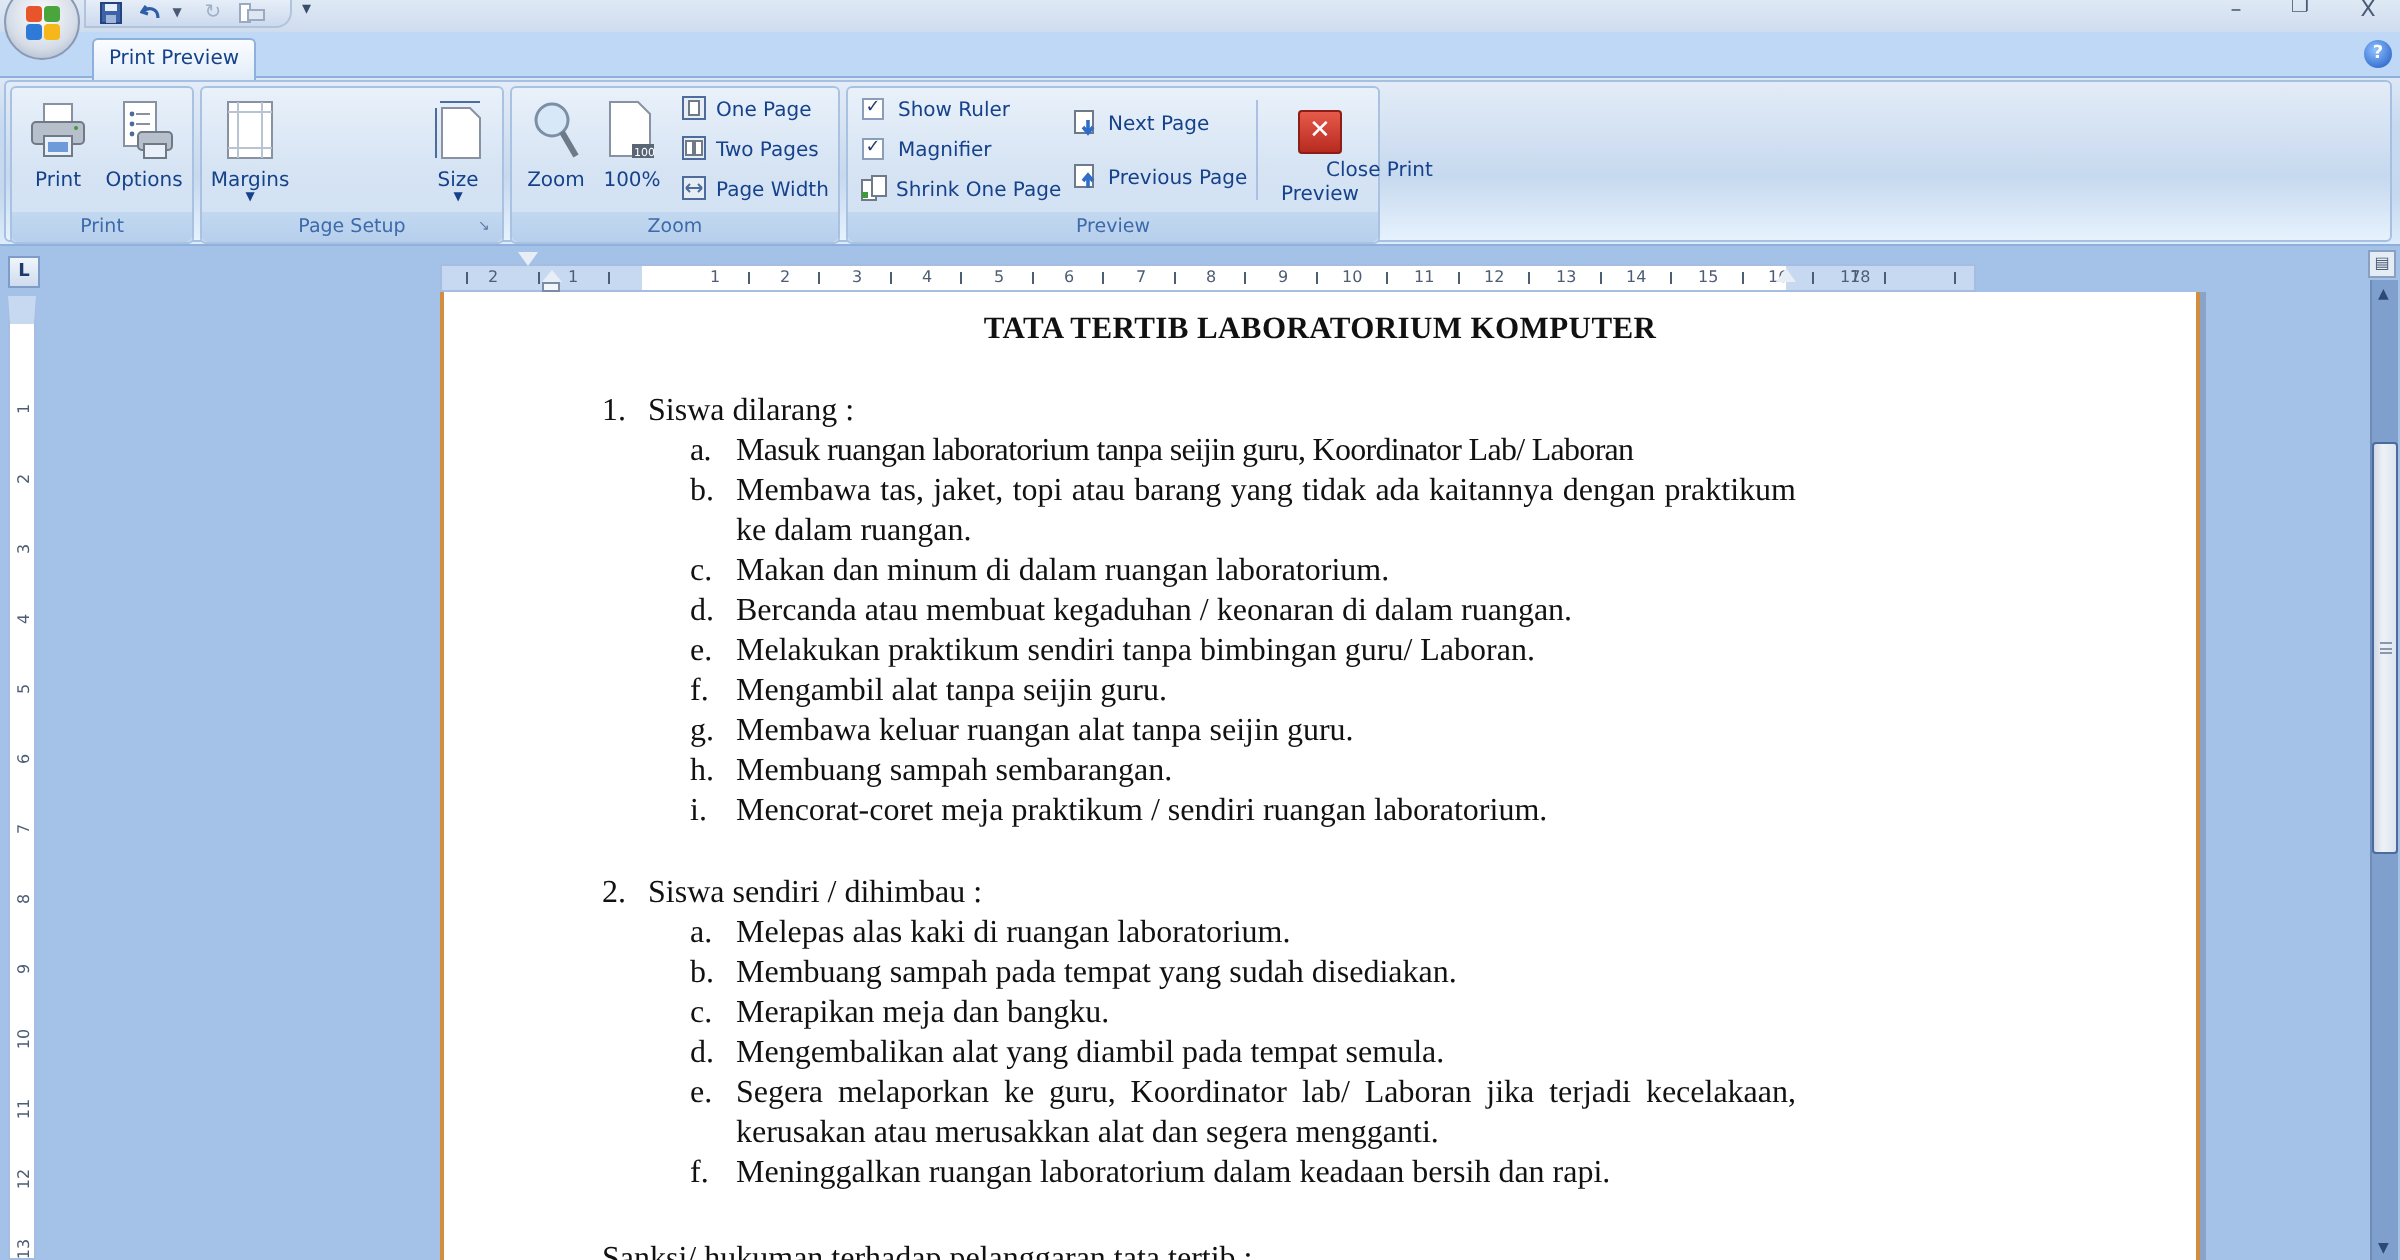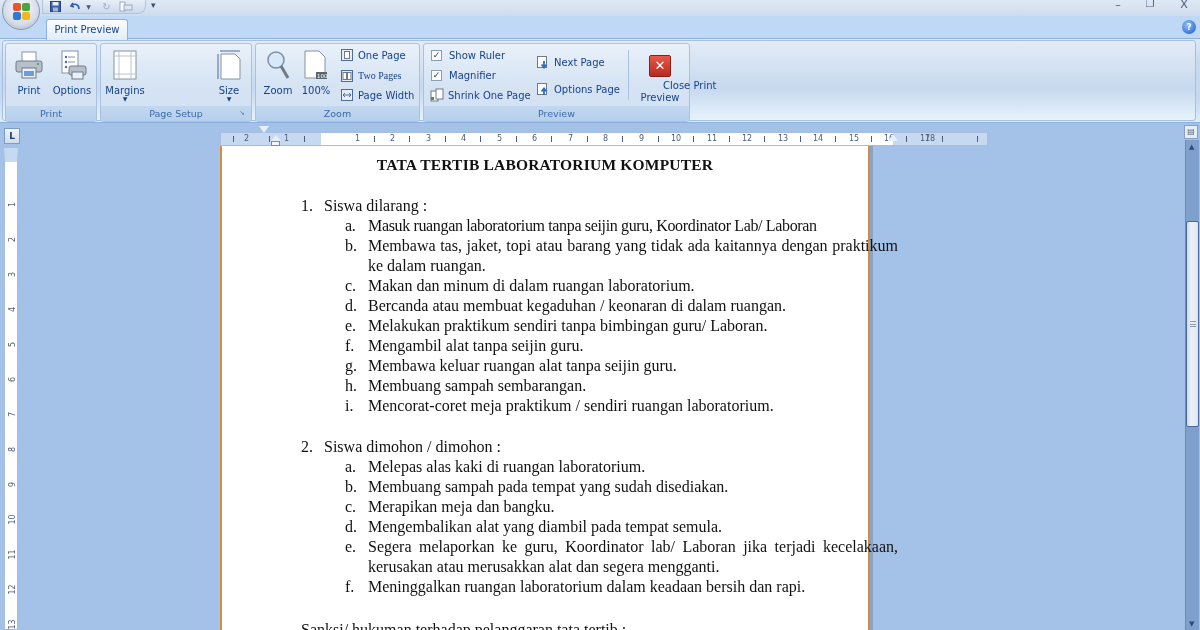--- a/index.html
+++ b/index.html
@@ -50,21 +50,21 @@
   .vruler { position: absolute; left: 4px; top: 148px; width: 14px; height: 482px; background: #fff; border: 1px solid #a4bde0; border-top: 14px solid #c7d9f0; }
   .vruler-num { position: absolute; left: 1px; width: 12px; font-size: 8px; color: #4d5d73; text-align: center; transform: rotate(-90deg); }
 
   
   .vscroll { position: absolute; left: 1185px; top: 140px; width: 14px; height: 490px; background: #7f9fcc; border-left: 1px solid #6e8cba; }
   .scroll-up { position: absolute; left: 3px; top: 3px; font-size: 7px; color: #2d4a74; }
   .scroll-thumb { position: absolute; left: 0; top: 81px; width: 13px; height: 206px; background: linear-gradient(90deg, #cfd9e6, #eef2f7 40%, #dde5ef); border: 1px solid #4b6aa0; border-radius: 2px; }
   .thumb-grip { position: absolute; left: 3px; top: 99px; width: 6px; height: 6px; border-top: 1px solid #8a98ad; border-bottom: 1px solid #8a98ad; }
   .thumb-grip::after { content: ""; position: absolute; left: 0; top: 2px; width: 6px; height: 1px; background: #8a98ad; }
   .scroll-down { position: absolute; left: 3px; bottom: 2px; font-size: 7px; color: #2d4a74; }
-  .page { position: absolute; left: 220px; top: 146px; width: 650px; height: 484px; background: #fff; border-left: 2px solid #d28d3f; border-right: 2px solid #d28d3f; box-shadow: 3px 0 0 #8aa3c8; }
+  .page { position: absolute; left: 220px; top: 146px; width: 880px; height: 484px; background: #fff; border-left: 2px solid #d28d3f; border-right: 2px solid #d28d3f; box-shadow: 3px 0 0 #8aa3c8; }
   .doc { position: absolute; left: 0; top: 0; width: 100%; font-family: "Liberation Serif", serif; color: #111; font-size: 16px; }
   .doc-title { position: absolute; left: 0; right: 0; top: 10px; text-align: center; font-weight: bold; font-size: 15.5px; letter-spacing: 0.2px; }
   .sec { position: absolute; left: 79px; font-size: 16px; line-height: 20px; white-space: nowrap; }
   .sec .num { display: inline-block; width: 23px; }
   .item { position: absolute; left: 123px; width: 553px; font-size: 16px; line-height: 20px; }
   .item .lt { position: absolute; left: 0; top: 0; width: 22px; }
   .item .tx { display: block; margin-left: 23px; }
   .justify .tx { text-align: justify; text-align-last: left; }
   .footnote { position: absolute; left: 79px; top: 474px; font-size: 16px; line-height: 20px; white-space: nowrap; }
 </style>
@@ -185,21 +185,21 @@
           <text x="15" y="29" font-size="5.5" fill="#fff" font-family="DejaVu Sans, sans-serif">100</text>
         </svg>
         <span class="lbl">100%</span>
       </div>
       <div class="smallbtn" style="left:84px;top:3px;">
         <span class="si"><svg width="14" height="14">
               <rect x="1.5" y="1.5" width="11" height="11" fill="#e7edf5" stroke="#4d6c9c"></rect>
               <rect x="4.5" y="3.5" width="5" height="7" fill="#fff" stroke="#6f7a89"></rect>
             </svg></span><span>One Page</span>
       </div>
-      <div class="smallbtn" style="left:84px;top:23px;font-family:Liberation Serif, serif;">
+      <div class="smallbtn" style="left:84px;top:23px;">
         <span class="si"><svg width="14" height="14">
               <rect x="1.5" y="1.5" width="11" height="11" fill="#e7edf5" stroke="#4d6c9c"></rect>
               <rect x="3" y="3.5" width="3.5" height="7" fill="#fff" stroke="#6f7a89"></rect>
               <rect x="7.5" y="3.5" width="3.5" height="7" fill="#fff" stroke="#6f7a89"></rect>
             </svg></span><span>Two Pages</span>
       </div>
       <div class="smallbtn" style="left:84px;top:43px;">
         <span class="si"><svg width="14" height="14">
               <rect x="1.5" y="1.5" width="11" height="11" fill="#e7edf5" stroke="#4d6c9c"></rect>
               <line x1="3" y1="7" x2="11" y2="7" stroke="#4d6c9c"></line>
@@ -226,21 +226,21 @@
       <div class="smallbtn" style="left:112px;top:10px;">
         <span class="si"><svg width="14" height="14">
               <rect x="1.5" y="1.5" width="9" height="11" fill="#fff" stroke="#6f7a89"></rect>
               <path d="M8 6 V12 M5.5 9.5 L8 12.5 L10.5 9.5" stroke="#2e6ec8" stroke-width="1.8" fill="none"></path>
             </svg></span><span>Next Page</span>
       </div>
       <div class="smallbtn" style="left:112px;top:37px;">
         <span class="si"><svg width="14" height="14">
               <rect x="1.5" y="1.5" width="9" height="11" fill="#fff" stroke="#6f7a89"></rect>
               <path d="M8 13 V7 M5.5 9.5 L8 6.5 L10.5 9.5" stroke="#2e6ec8" stroke-width="1.8" fill="none"></path>
-            </svg></span><span>Options Page</span>
+            </svg></span><span>Previous Page</span>
       </div>
       <div style="position:absolute;left:204px;top:6px;width:1px;height:50px;background:#a9c2e1;"></div>
       <div class="bigbtn" style="left:208px;width:56px;">
         <div style="width:22px;height:22px;margin:9px auto 3px;background:linear-gradient(#e65a4b,#b72a20);border:1px solid #8a1f18;border-radius:2px;color:#fff;font-weight:bold;font-size:13px;line-height:20px;">✕</div>
         <span class="lbl" style="line-height:12px;margin-left:31px;">Close Print</span>
         <span class="lbl" style="line-height:12px;">Preview</span>
       </div>
       <div class="group-label">Preview</div>
     </div>
 
@@ -360,21 +360,21 @@
       </div>
     <div class="item" style="top:230px;">
         <span class="lt">h.</span>
         <span class="tx">Membuang sampah sembarangan.</span>
       </div>
     <div class="item" style="top:250px;">
         <span class="lt">i.</span>
         <span class="tx">Mencorat-coret meja praktikum / sendiri ruangan laboratorium.</span>
       </div>
 
-    <div class="sec" style="top:291px;"><span class="num">2.</span><span>Siswa dimohon / dimohon :</span></div>
+    <div class="sec" style="top:291px;"><span class="num">2.</span><span>Siswa sendiri / dihimbau :</span></div>
     <div class="item" style="top:311px;">
         <span class="lt">a.</span>
         <span class="tx">Melepas alas kaki di ruangan laboratorium.</span>
       </div>
     <div class="item" style="top:331px;">
         <span class="lt">b.</span>
         <span class="tx">Membuang sampah pada tempat yang sudah disediakan.</span>
       </div>
     <div class="item" style="top:351px;">
         <span class="lt">c.</span>

